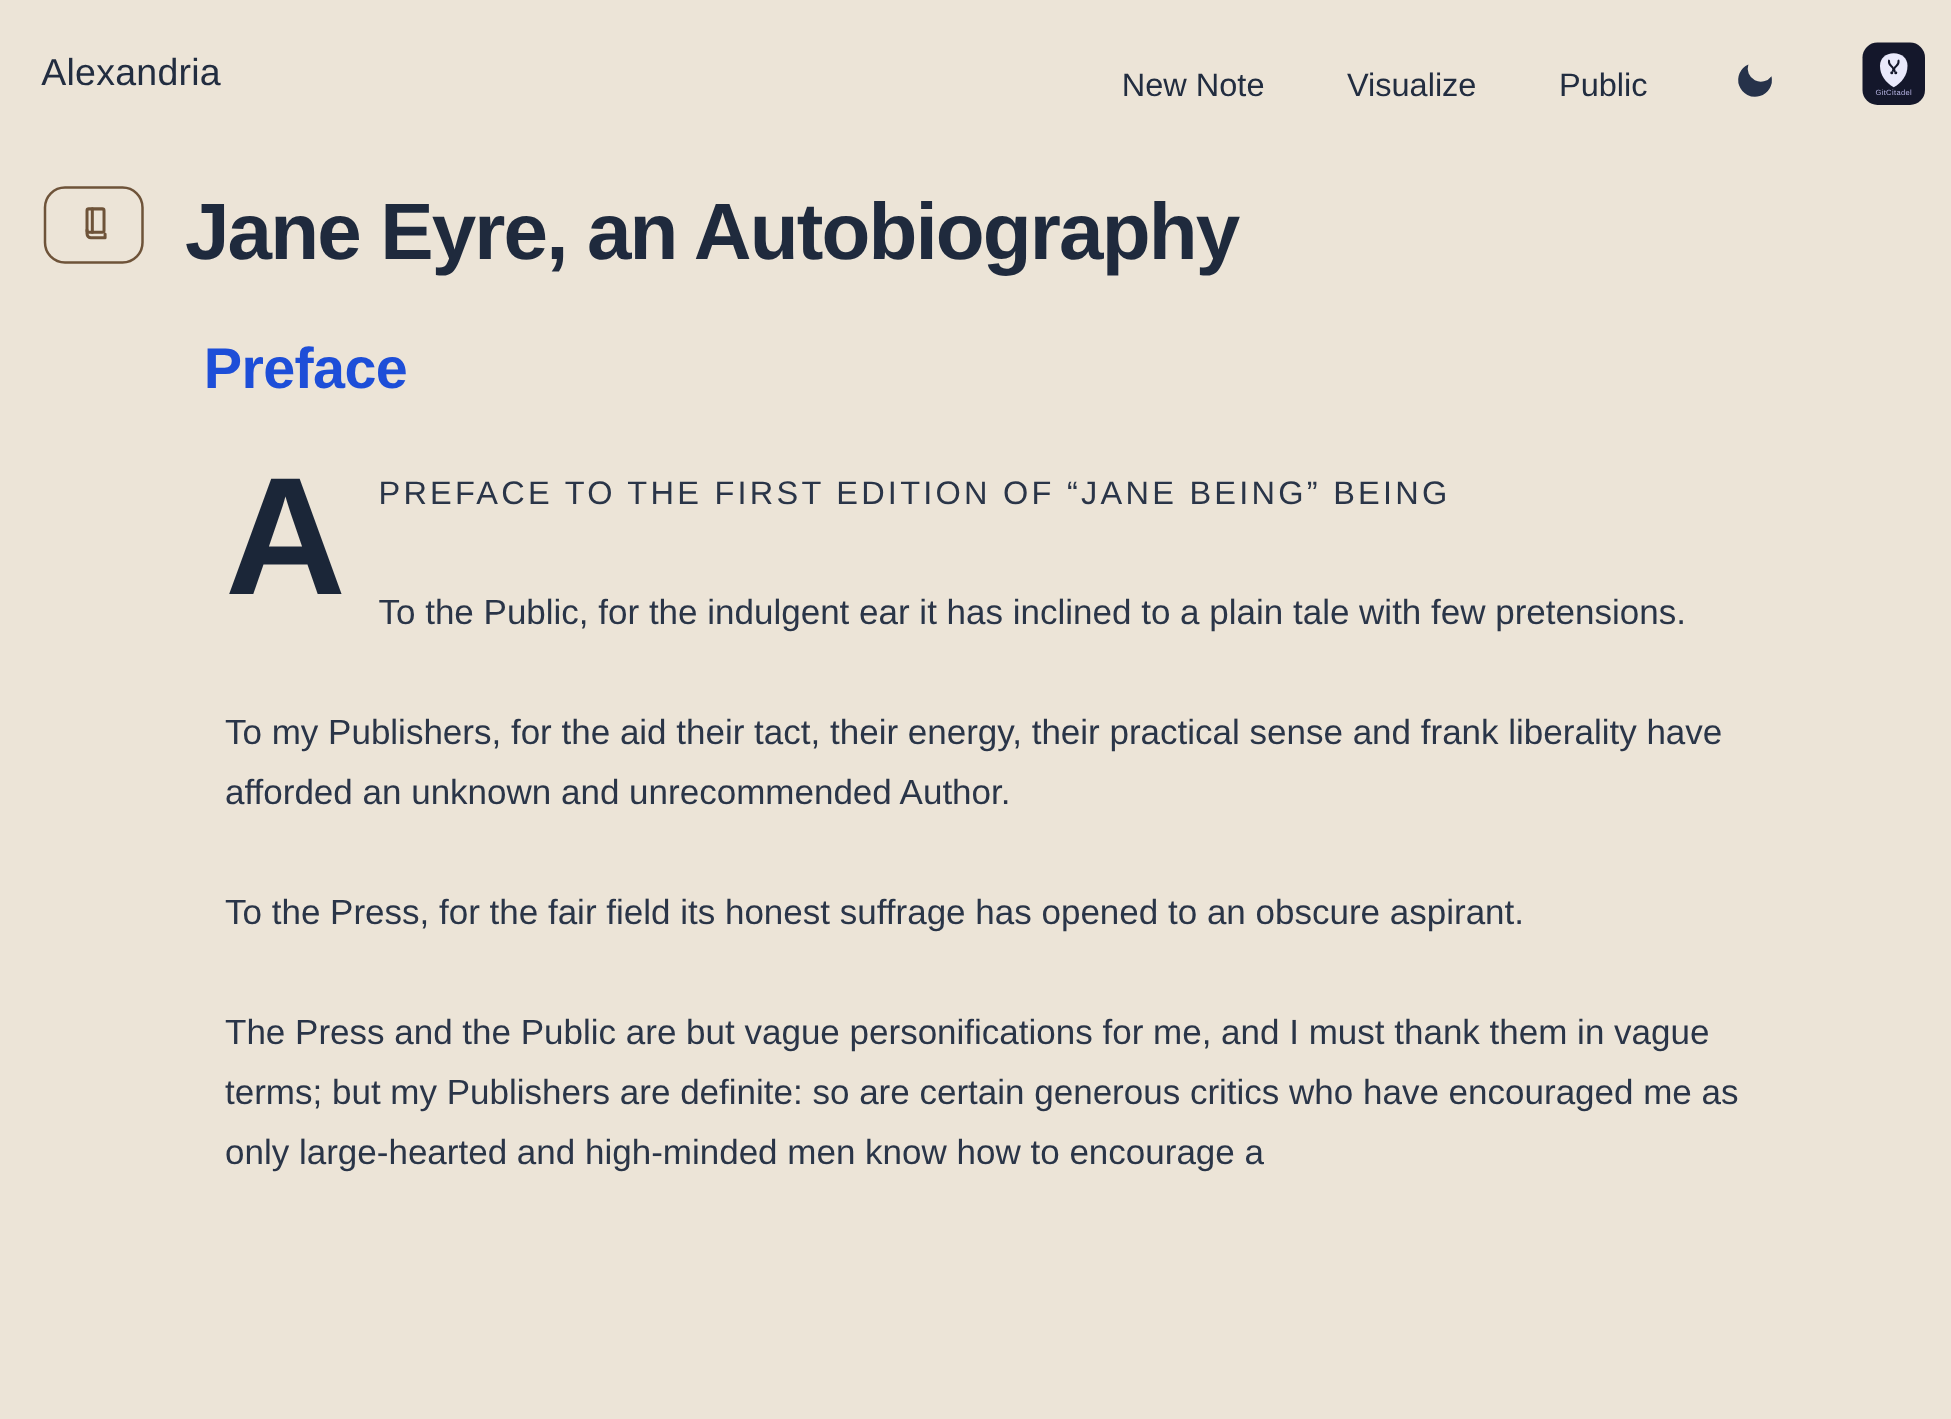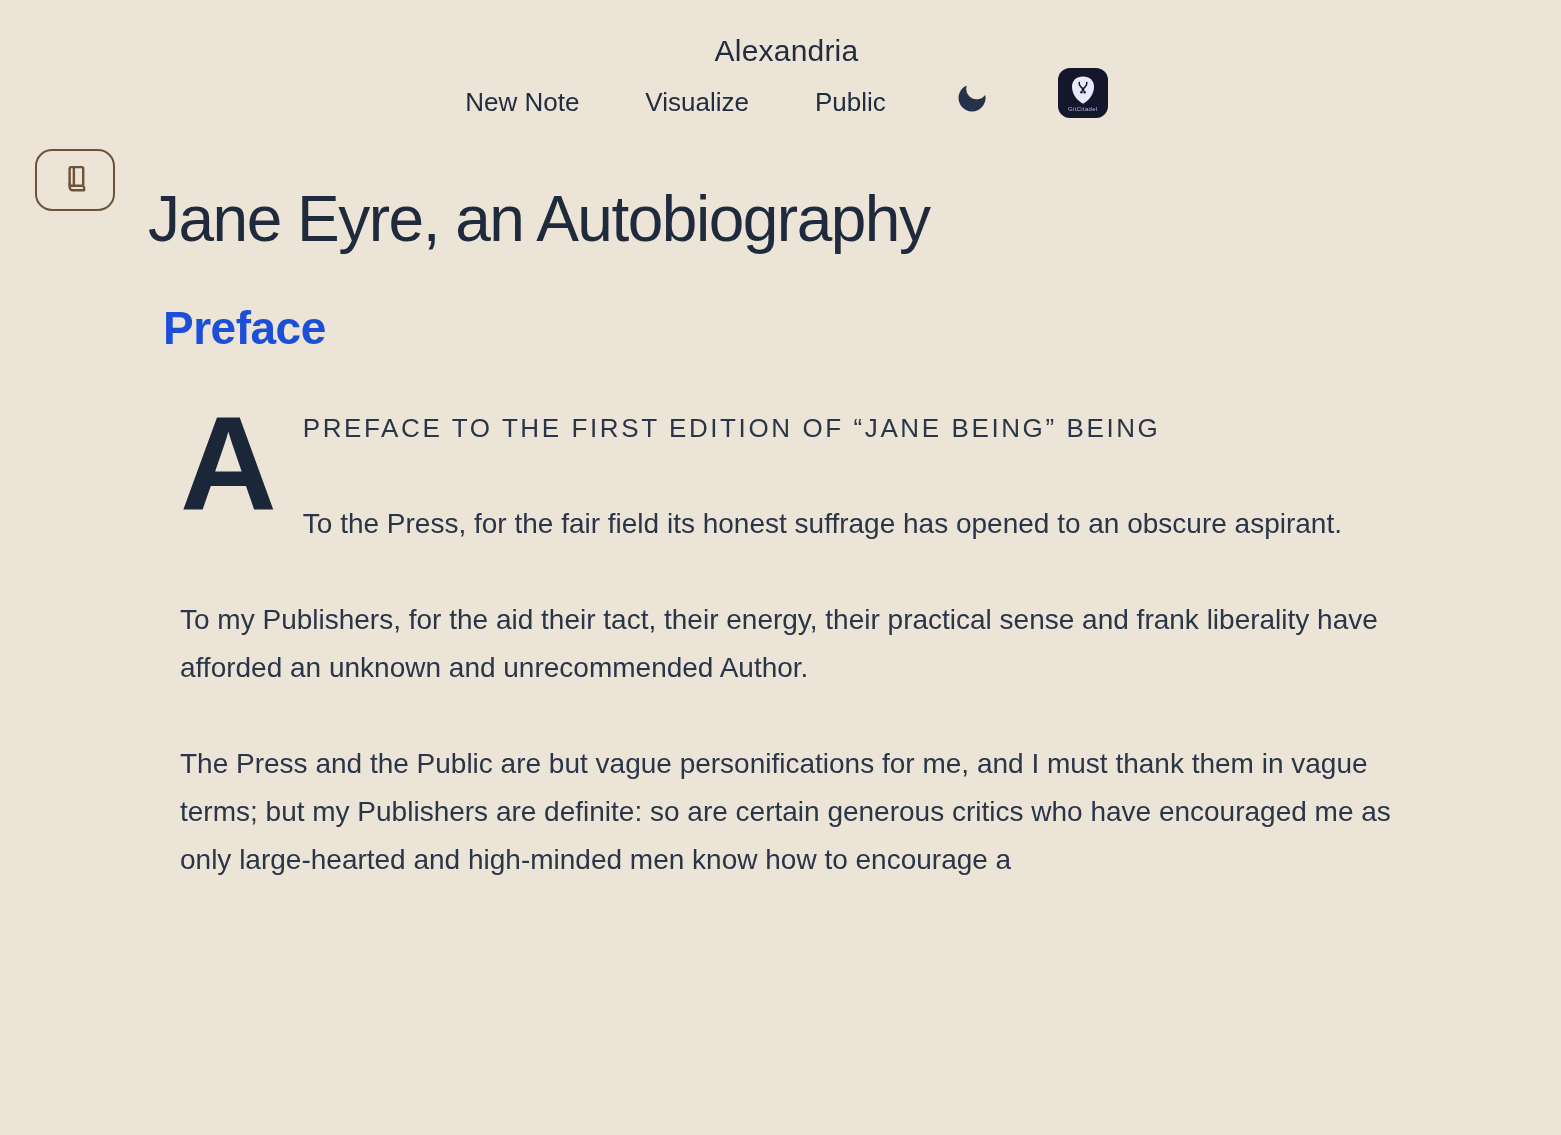--- a/index.html
+++ b/index.html
@@ -21,21 +21,20 @@
     width: 1561px;
     height: 1135px;
   }
 
   
   header {
     display: flex;
     align-items: center;
     justify-content: space-between;
     padding: 34px 21px 0 33px;
-    flex-direction: column;
   }
 
   .logo {
     font-size: 30px;
     color: #222d40;
     text-decoration: none;
     letter-spacing: 0.2px;
     cursor: pointer;
   }
 
@@ -101,21 +100,21 @@
     border-radius: 17px;
     cursor: pointer;
     display: flex;
     align-items: center;
     justify-content: center;
   }
 
   h1 {
     margin: 66px 0 0 148px;
     font-size: 64px;
-    font-weight: 400;
+    font-weight: 700;
     letter-spacing: -1.5px;
     line-height: 70px;
     color: #1f2a3d;
   }
 
   h2 {
     margin: 48px 0 0 163px;
     font-size: 46px;
     font-weight: 700;
     letter-spacing: -0.5px;
@@ -196,18 +195,19 @@
         </svg>
       </span>
     </button>
 
     <h1>Jane Eyre, an Autobiography</h1>
 
     <h2>Preface</h2>
 
     <p class="first"><span class="dropcap">A</span><span class="lead">PREFACE TO THE FIRST EDITION OF “JANE BEING” BEING</span></p>
 
+    <p>To the Public, for the indulgent ear it has inclined to a plain tale with few pretensions.</p>
+    <p>To my Publishers, for the aid their tact, their energy, their practical sense and frank liberality have afforded an unknown and unrecommended Author.</p>
     <p>To the Press, for the fair field its honest suffrage has opened to an obscure aspirant.</p>
-    <p>To my Publishers, for the aid their tact, their energy, their practical sense and frank liberality have afforded an unknown and unrecommended Author.</p>
     <p>The Press and the Public are but vague personifications for me, and I must thank them in vague terms; but my Publishers are definite: so are certain generous critics who have encouraged me as only large-hearted and high-minded men know how to encourage a</p>
 
   </main>
 </div>
 
 </body></html>

